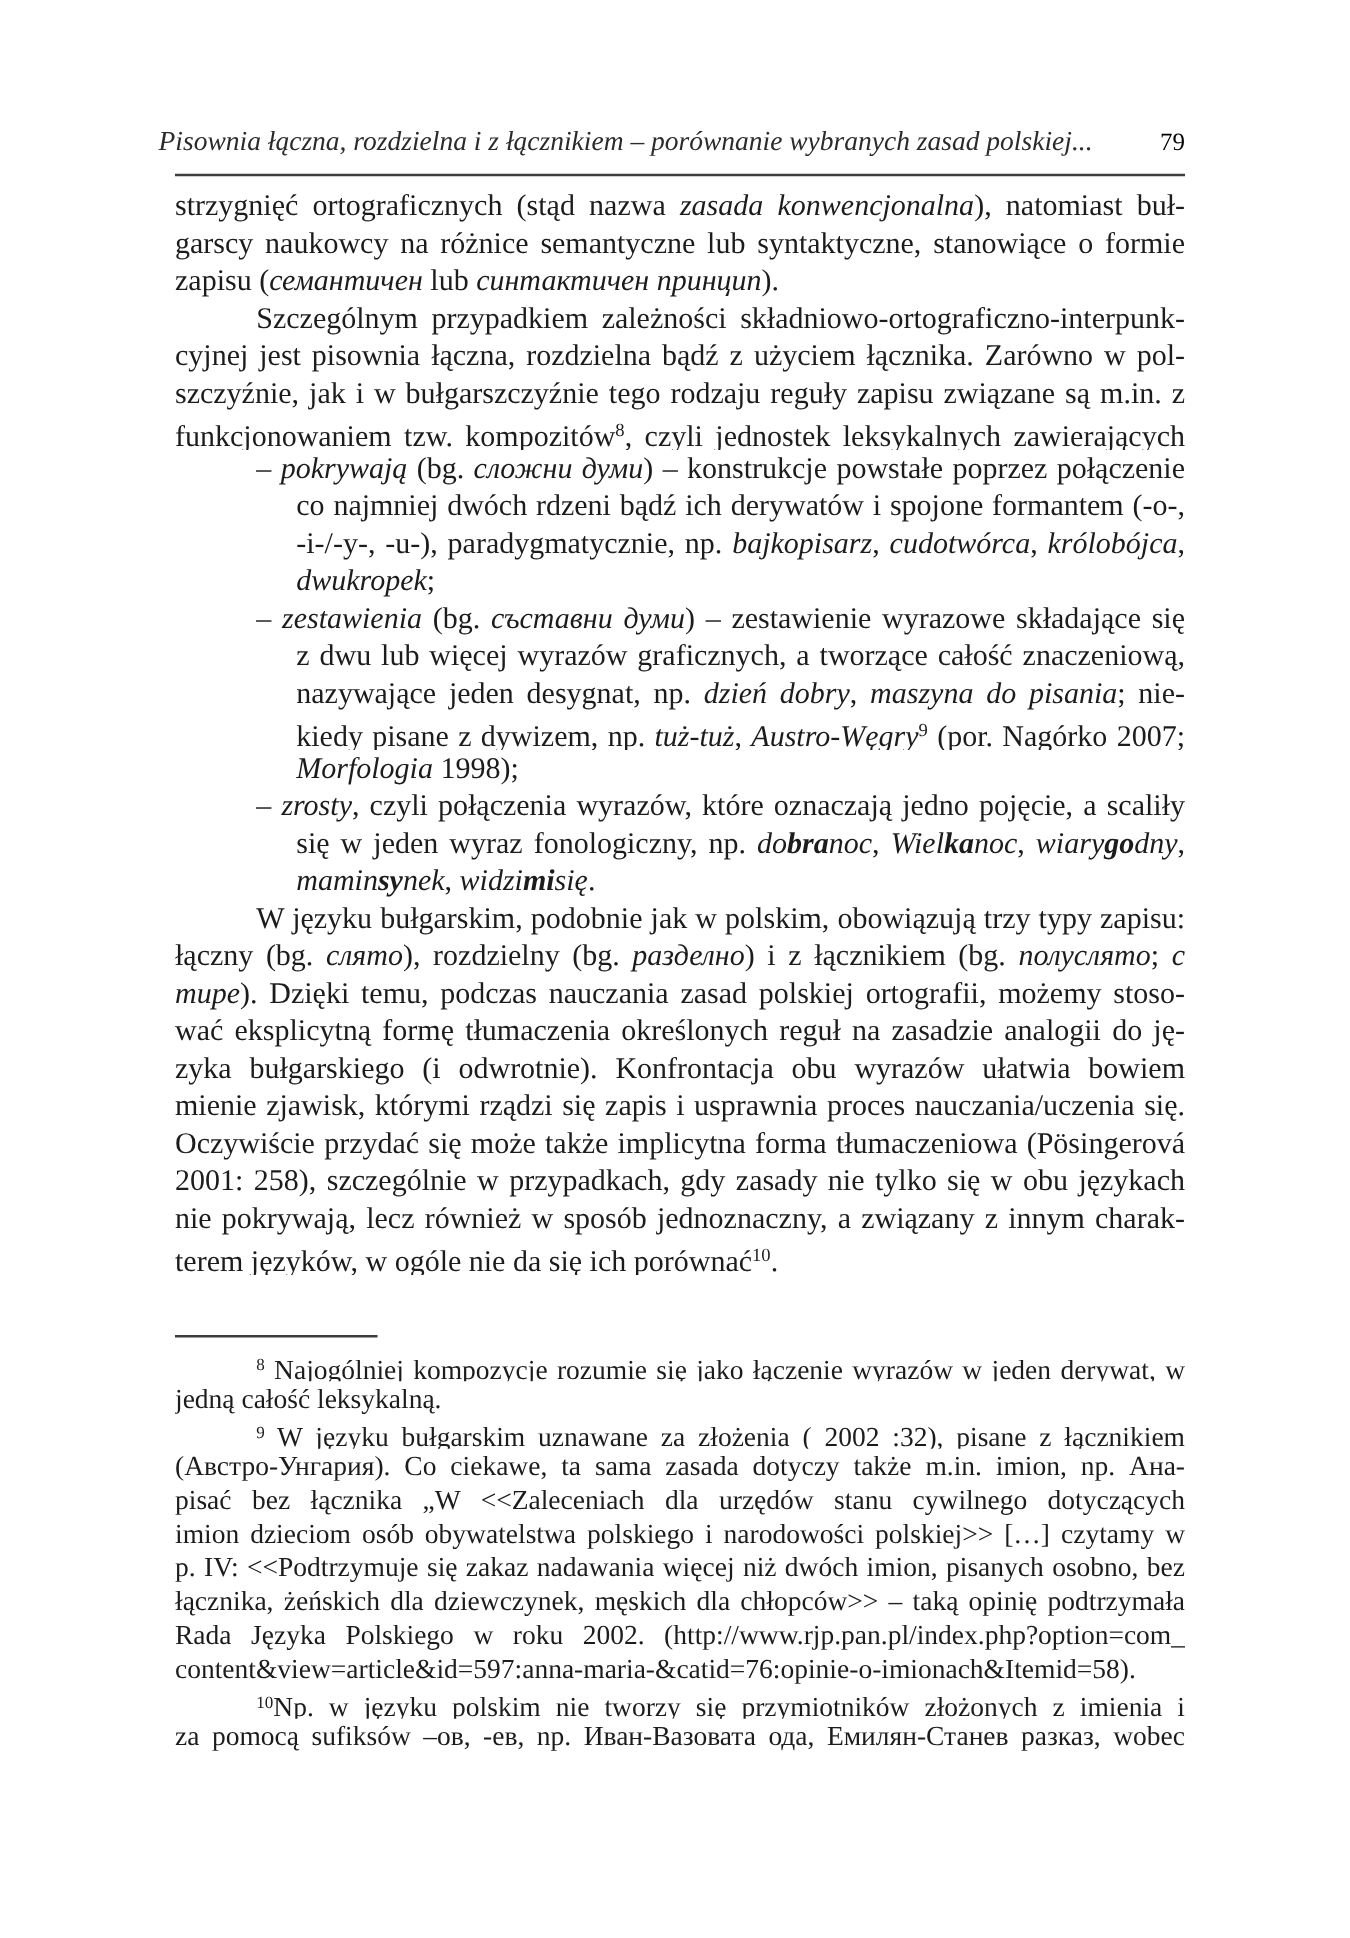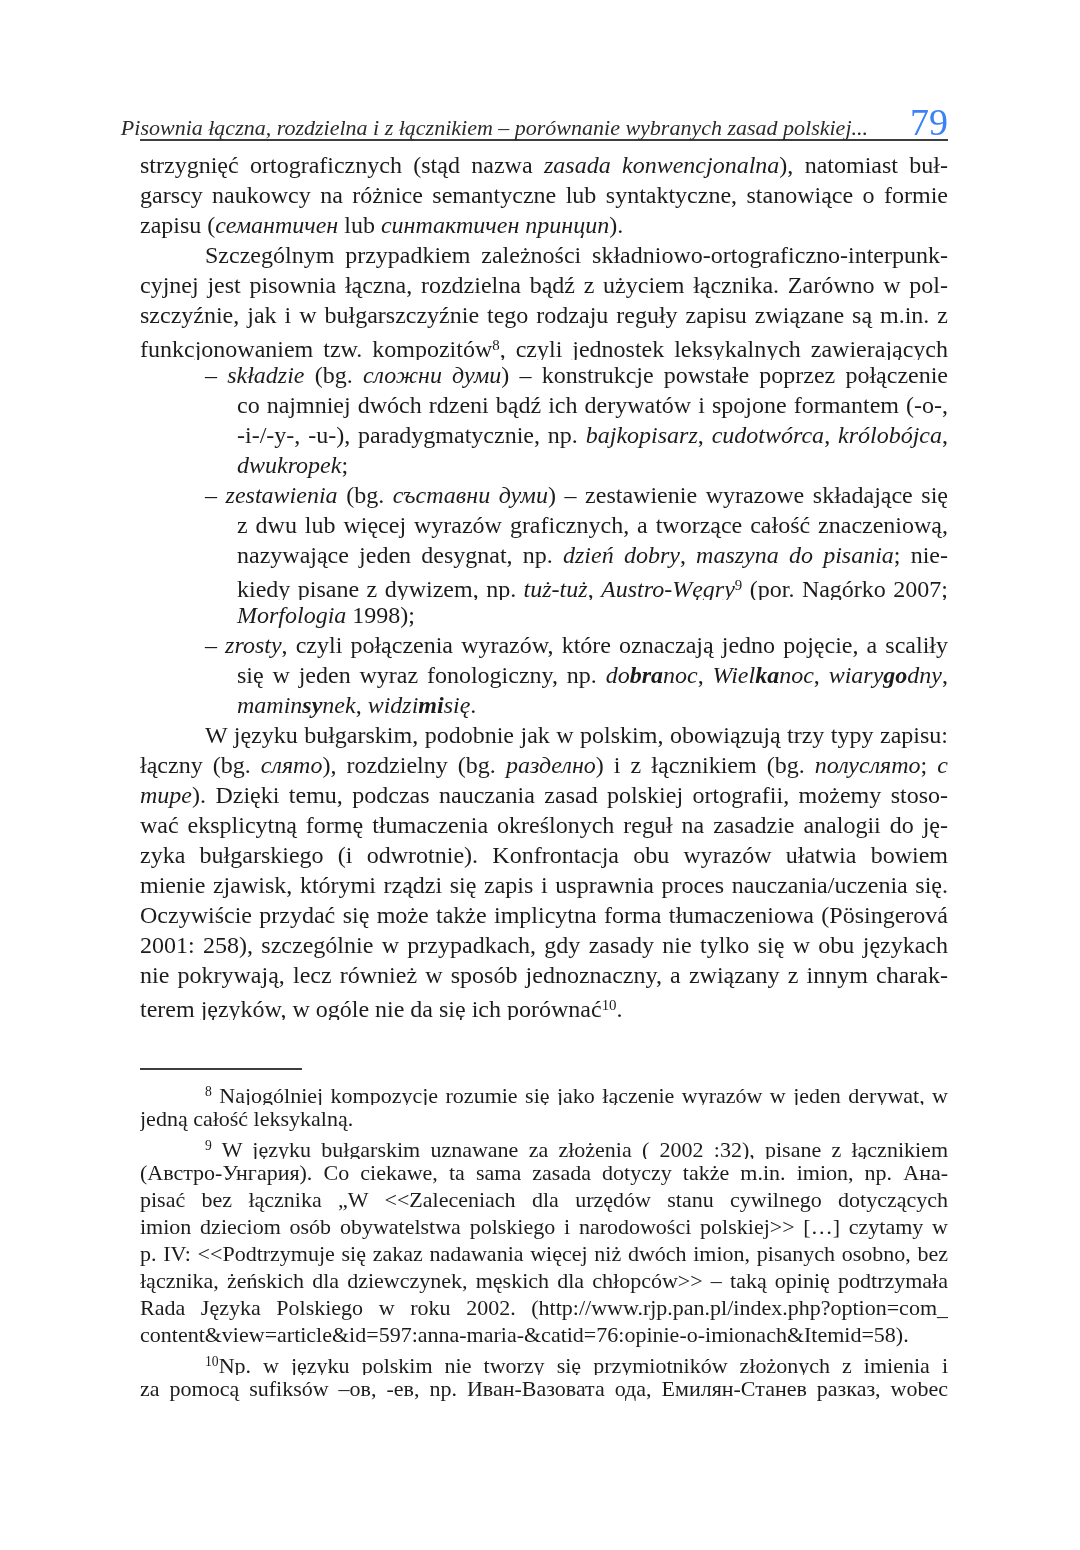--- a/index.html
+++ b/index.html
@@ -21,32 +21,32 @@
   .running-header {
     position: absolute;
     left: 140px;
     top: 100px;
     width: 808px;
     height: 41px;
     border-bottom: 2px solid #3d3d3d;
     display: flex;
     justify-content: flex-end;
     align-items: baseline;
-    gap: 42px;
+    gap: 54px;
     box-sizing: border-box;
   }
   .rh-title {
     font-style: italic;
     font-size: 22px;
     color: #2b2b2b;
     white-space: nowrap;
   }
   .rh-page {
-    font-size: 38px;
-    color: #3b82f6;
+    font-size: 20px;
+    color: #000000;
   }
   .body-text {
     position: absolute;
     left: 140px;
     top: 150px;
     width: 808px;
   }
   .footnotes {
     position: absolute;
     left: 140px;
@@ -97,21 +97,21 @@
   </header>
 
   <main class="body-text" id="body-root">
       <div class="line bl"><span>strzygnięć ortograficznych (stąd nazwa </span><span class="i">zasada konwencjonalna</span><span>), natomiast buł-</span></div>
       <div class="line bl"><span>garscy naukowcy na różnice semantyczne lub syntaktyczne, stanowiące o formie</span></div>
       <div class="line bl last"><span>zapisu (</span><span class="i">семантичен</span><span> lub </span><span class="i">синтактичен принцип</span><span>).</span></div>
       <div class="line bl indent-first"><span>Szczególnym przypadkiem zależności składniowo-ortograficzno-interpunk-</span></div>
       <div class="line bl"><span>cyjnej jest pisownia łączna, rozdzielna bądź z użyciem łącznika. Zarówno w pol-</span></div>
       <div class="line bl"><span>szczyźnie, jak i w bułgarszczyźnie tego rodzaju reguły zapisu związane są m.in. z</span></div>
       <div class="line bl"><span>funkcjonowaniem tzw. kompozitów</span><span class="s">8</span><span>, czyli jednostek leksykalnych zawierających</span></div>
-      <div class="line bl list lfirst"><span>– </span><span class="i">składzie</span><span> (bg. </span><span class="i">сложни думи</span><span>) – konstrukcje powstałe poprzez połączenie</span></div>
+      <div class="line bl list lfirst"><span>– </span><span class="i">pokrywają</span><span> (bg. </span><span class="i">сложни думи</span><span>) – konstrukcje powstałe poprzez połączenie</span></div>
       <div class="line bl list"><span>co najmniej dwóch rdzeni bądź ich derywatów i spojone formantem (-o-,</span></div>
       <div class="line bl list"><span>-i-/-y-, -u-), paradygmatycznie, np. </span><span class="i">bajkopisarz</span><span>, </span><span class="i">cudotwórca</span><span>, </span><span class="i">królobójca</span><span>,</span></div>
       <div class="line bl last list"><span class="i">dwukropek</span><span>;</span></div>
       <div class="line bl list lfirst"><span>– </span><span class="i">zestawienia</span><span> (bg. </span><span class="i">съставни думи</span><span>) – zestawienie wyrazowe składające się</span></div>
       <div class="line bl list"><span>z dwu lub więcej wyrazów graficznych, a tworzące całość znaczeniową,</span></div>
       <div class="line bl list"><span>nazywające jeden desygnat, np. </span><span class="i">dzień dobry</span><span>, </span><span class="i">maszyna do pisania</span><span>; nie-</span></div>
       <div class="line bl list"><span>kiedy pisane z dywizem, np. </span><span class="i">tuż-tuż</span><span>, </span><span class="i">Austro-Węgry</span><span class="s">9</span><span> (por. Nagórko 2007;</span></div>
       <div class="line bl last list"><span class="i">Morfologia</span><span> 1998);</span></div>
       <div class="line bl list lfirst"><span>– </span><span class="i">zrosty</span><span>, czyli połączenia wyrazów, które oznaczają jedno pojęcie, a scaliły</span></div>
       <div class="line bl list"><span>się w jeden wyraz fonologiczny, np. </span><span class="i">do</span><span class="b">bra</span><span class="i">noc</span><span>, </span><span class="i">Wiel</span><span class="b">ka</span><span class="i">noc</span><span>, </span><span class="i">wiary</span><span class="b">go</span><span class="i">dny</span><span>,</span></div>

